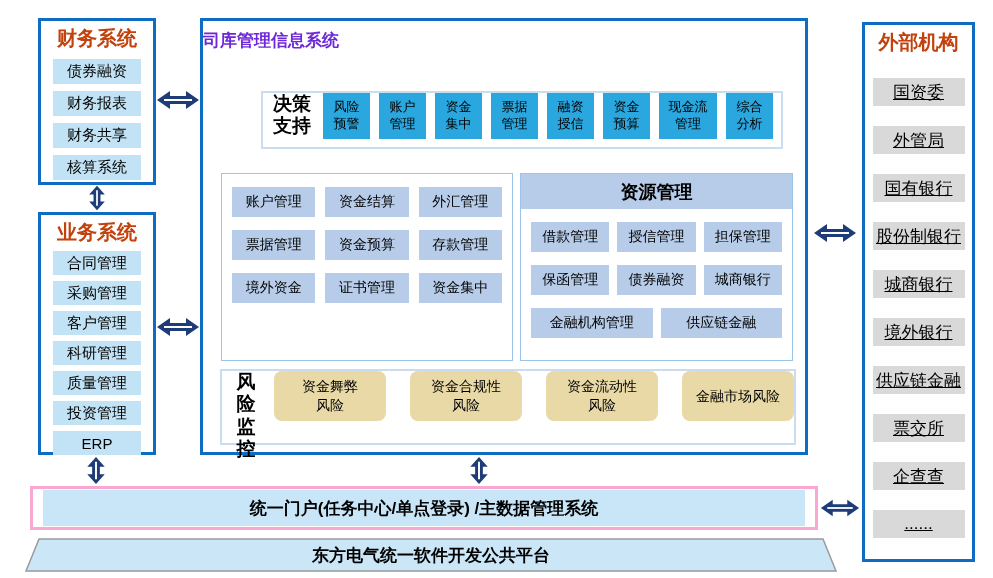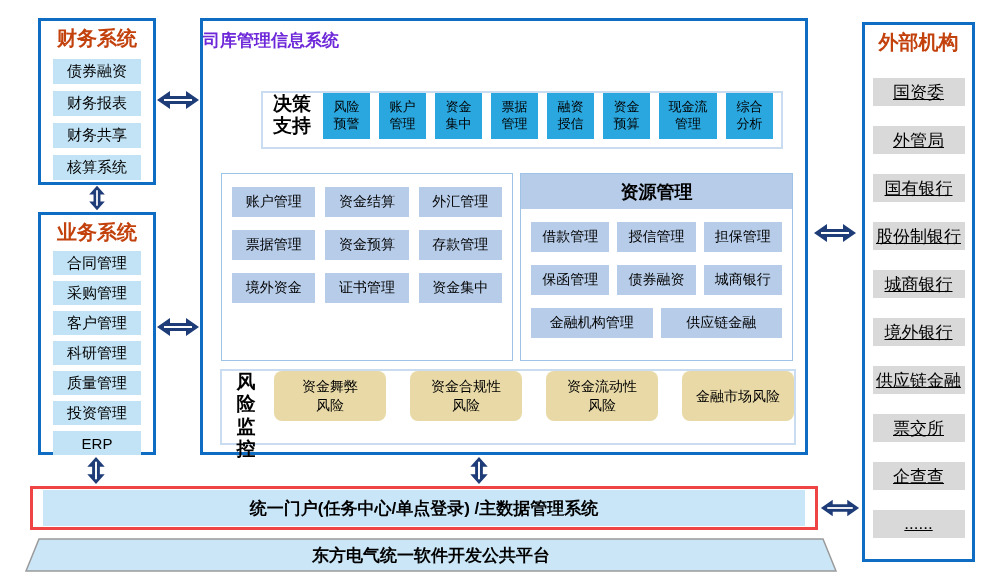--- a/index.html
+++ b/index.html
@@ -51,21 +51,21 @@
   #resource-panel .panel-grid > div:nth-of-type(n+7){grid-column:span 3;}
 
   #risk-row{left:17px;top:348px;width:576px;height:76px;}
   .risk-items{display:flex;gap:24px;align-items:center;margin-left:14px;border-radius:11px;}
   .risk-items > div{min-width:88px;height:50px;padding:0 12px;background:#E8D9A6;border-radius:8px;
                     display:flex;align-items:center;justify-content:center;text-align:center;
                     font-size:14px;line-height:1.35;white-space:pre-line;}
 
   
   #portal-bar{position:absolute;left:30px;top:486px;width:788px;height:44px;
-              border:3px solid #ef4444;background:#fff;box-sizing:border-box;}
+              border:3px solid #f9a8d4;background:#fff;box-sizing:border-box;}
   #portal-fill{position:absolute;left:10px;right:10px;top:1px;bottom:1px;background:#C8E6F8;}
   #portal-text{position:absolute;inset:0;display:flex;align-items:center;justify-content:center;
                font-size:17px;font-weight:bold;}
 
   #platform-bar{position:absolute;left:25px;top:538px;width:812px;height:34px;}
   #platform-text{position:absolute;inset:0;display:flex;align-items:center;justify-content:center;
                  font-size:17px;font-weight:bold;}
 
   
   .arrow{position:absolute;}

